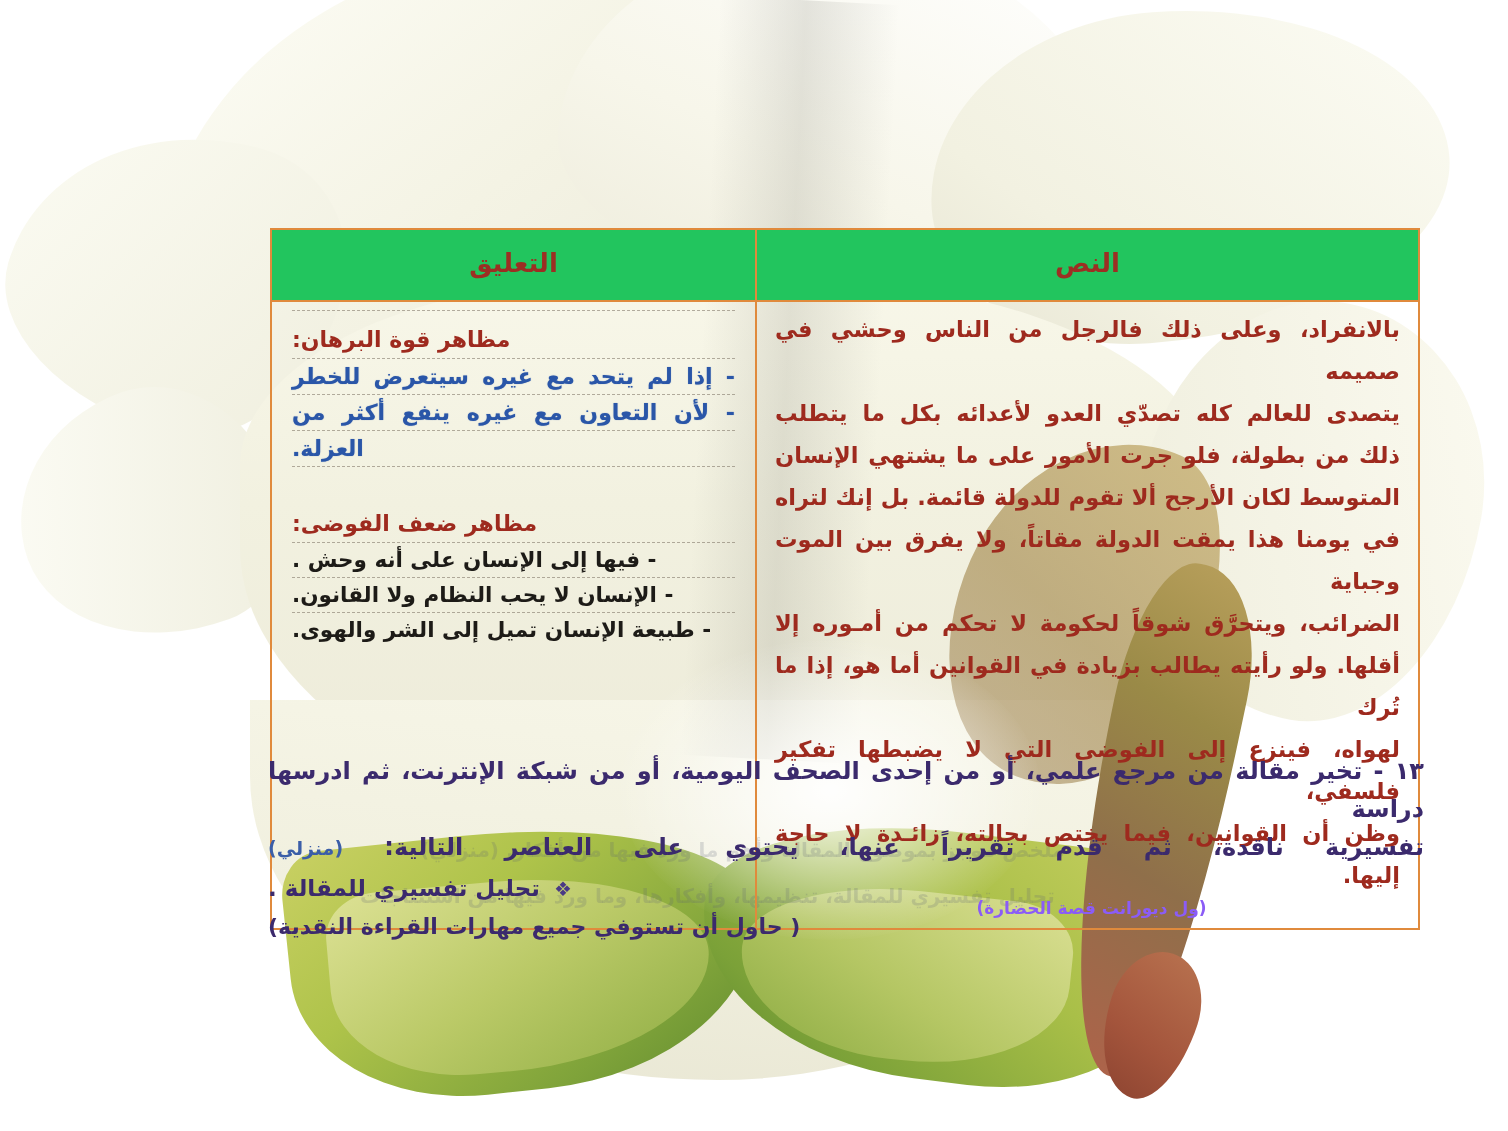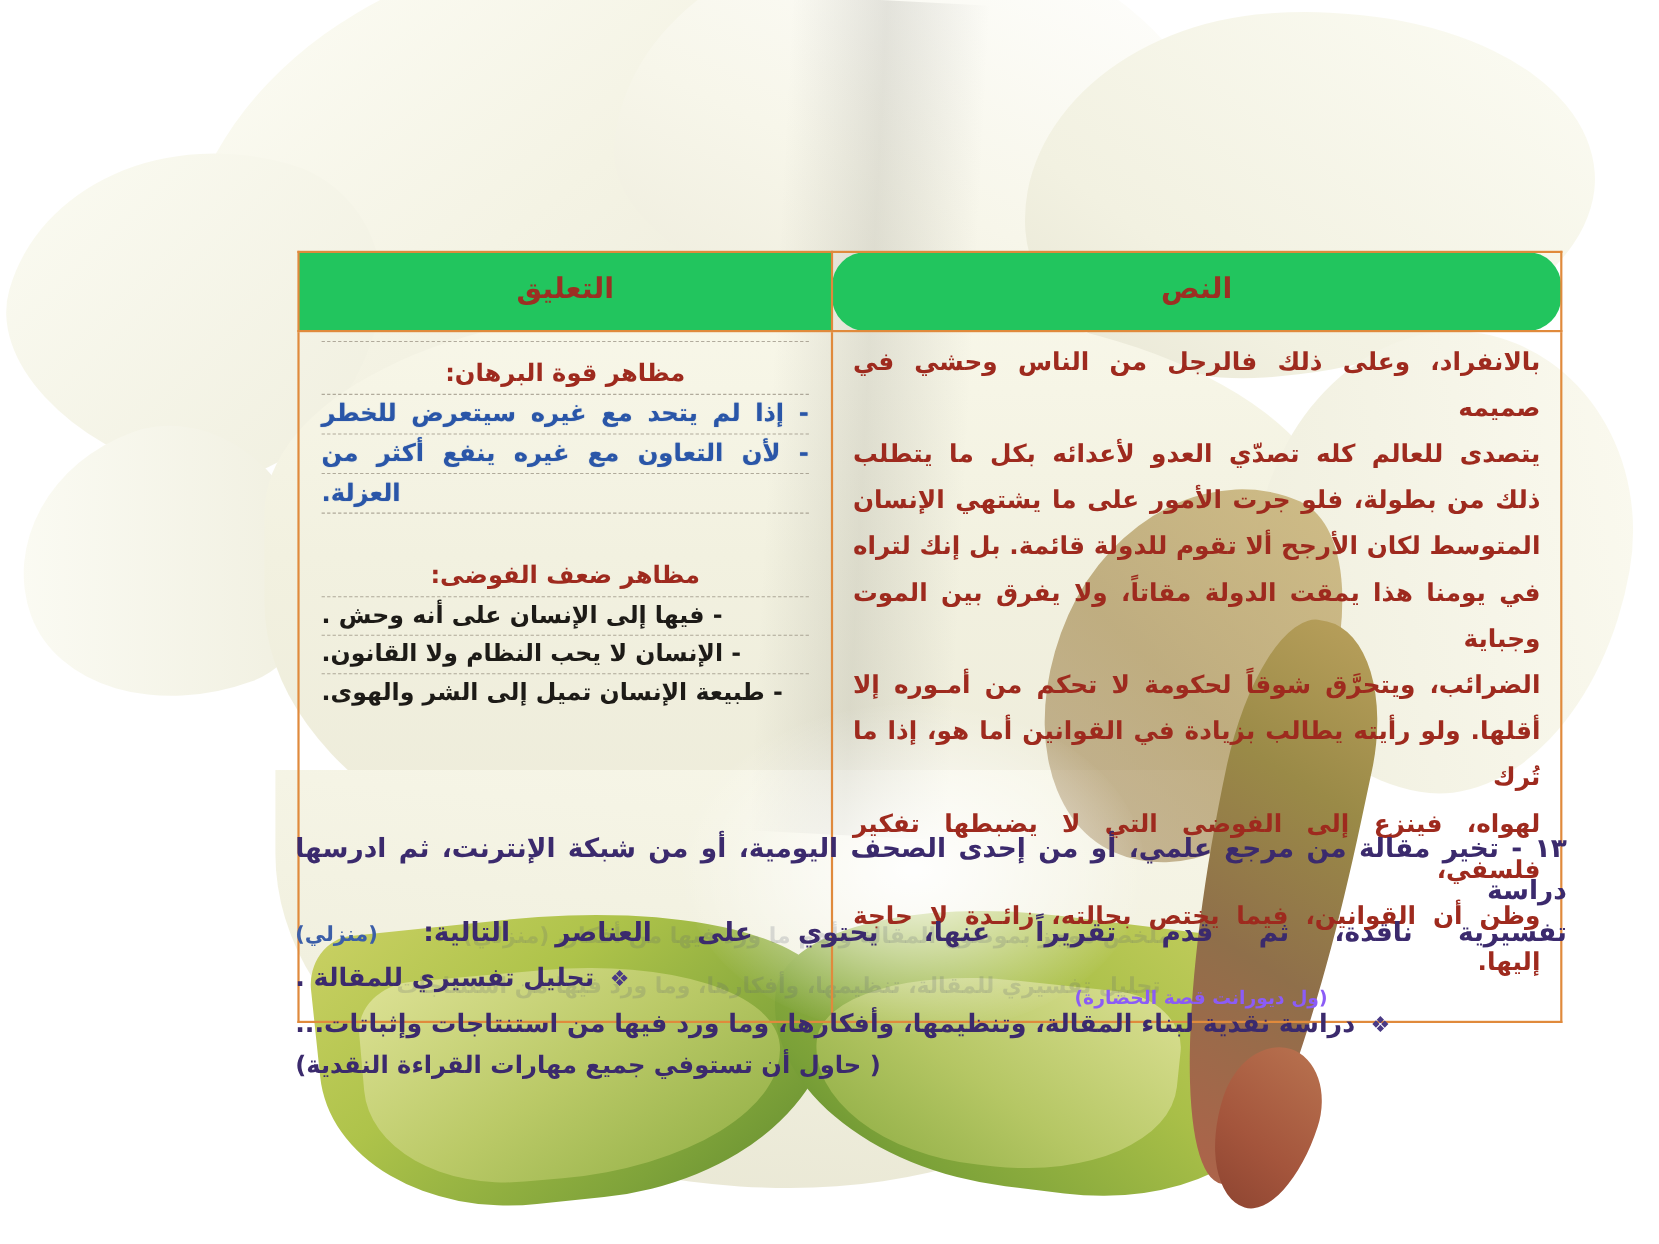--- a/index.html
+++ b/index.html
@@ -165,21 +165,21 @@
   }
   .thead-cell {
     background: #22c55e;
     text-align: center;
     color: #9c2f23;
     font-size: 26px;
     font-weight: bold;
     padding: 18px 10px 20px;
     height: 32px;
   }
-  .col-text { width: 668px; border-radius: 31px; }
+  .col-text { width: 668px; }
   .col-comment { width: 478px; }
 
   .body-cell {
     padding: 6px 14px 10px;
     background: transparent;
   }
 
   
   .passage {
     color: #9e2a1e;
@@ -204,21 +204,21 @@
 
   
   .comment-box {
     direction: rtl;
     padding: 2px 6px 4px 6px;
   }
   .comment-heading {
     color: #9e2a1e;
     font-size: 22px;
     font-weight: bold;
-    text-align: center;
+    text-align: left;
     margin: 16px 0 6px;
     direction: rtl;
   }
   .comment-heading.second { margin-top: 34px; }
   .hand-line {
     color: #2a56a8;
     font-size: 22px;
     font-weight: bold;
     direction: rtl;
     text-align: justify;
@@ -389,19 +389,15 @@
     <span>تفسيرية ناقدة، ثم قدم تقريراً عنها، يحتوي على العناصر التالية:</span>
     <span class="ex-note-inline">(منزلي)</span>
   </p>
 
 
   <p class="ex-item">
     <span class="ex-bullet-glyph">❖</span>
     <span>تحليل تفسيري للمقالة .</span>
   </p>
 
-  <p class="ex-item">
-    <span class="ex-bullet-glyph">❖</span>
-    <span>دراسة نقدية لبناء المقالة، وتنظيمها، وأفكارها، وما ورد فيها من استنتاجات وإثباتات...</span>
-  </p>
 
   <p class="ex-footnote">( حاول أن تستوفي جميع مهارات القراءة النقدية)</p>
 </div>
 
 </body></html>

